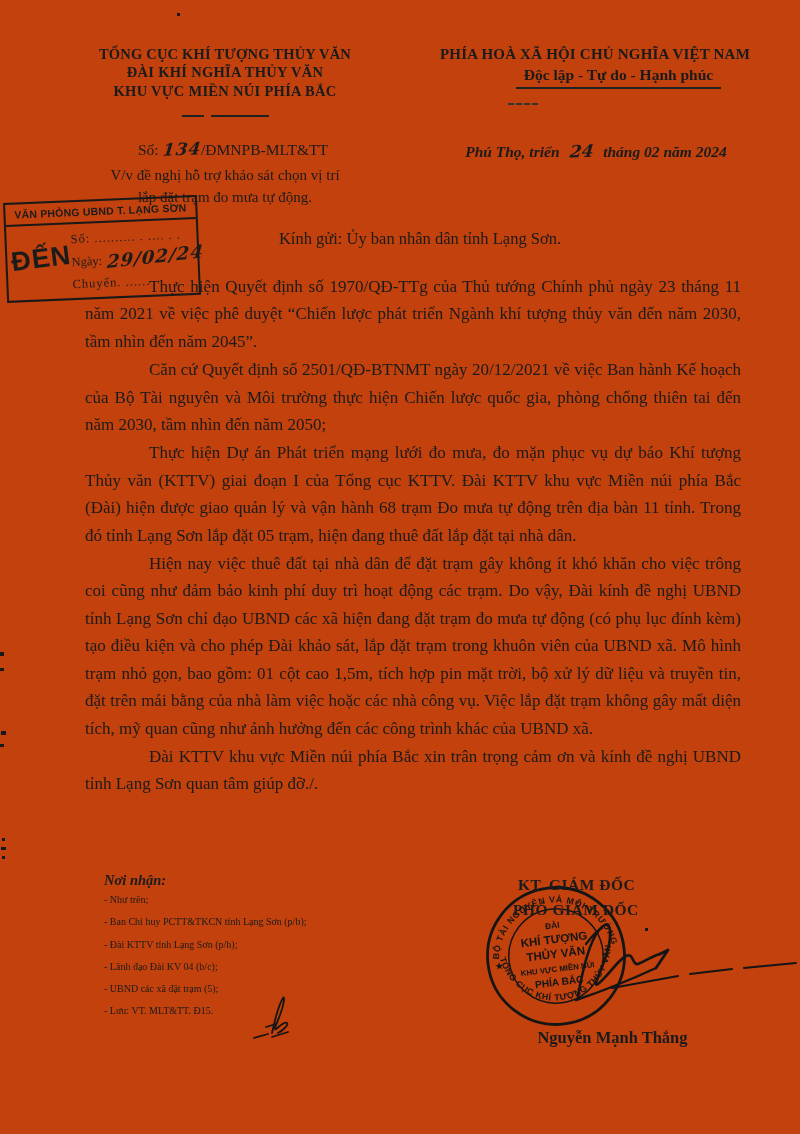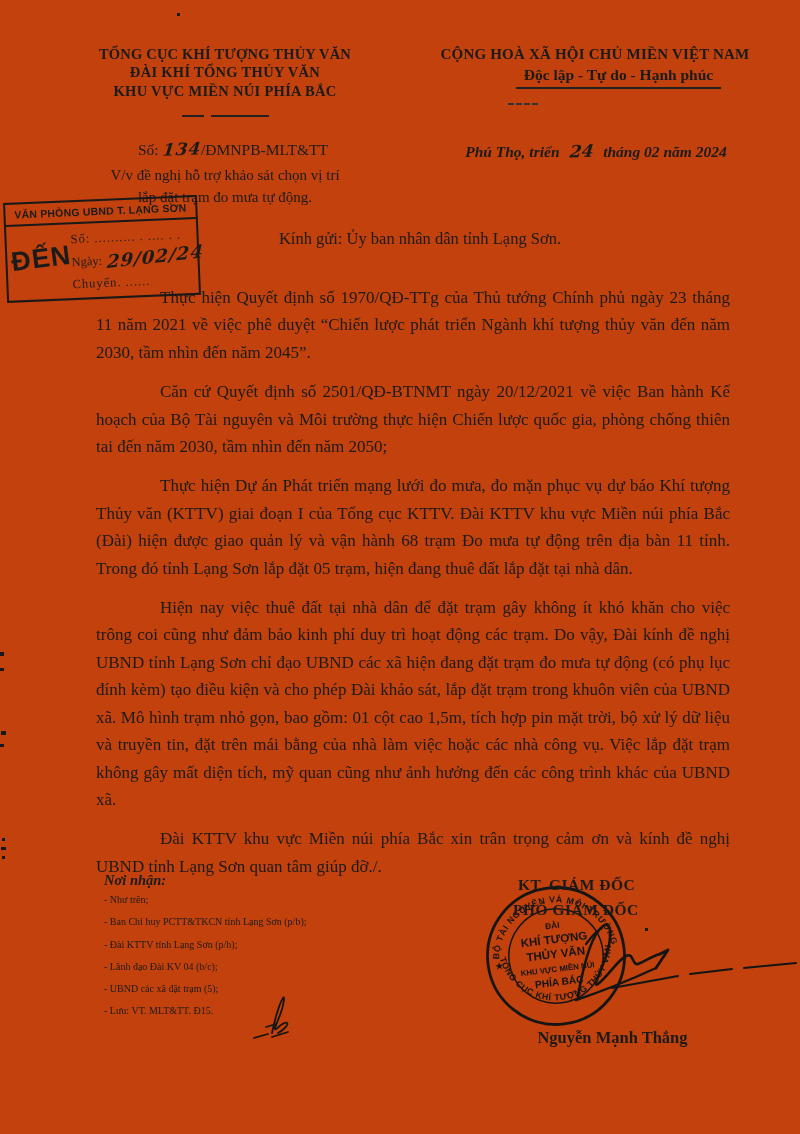--- a/index.html
+++ b/index.html
@@ -56,21 +56,21 @@
   .stamp-fields{flex:1;font-family:"Liberation Serif",serif;font-size:12.5px;}
   .stamp-so{margin-top:6px;letter-spacing:1px;}
   .stamp-ngay{margin-top:2px;white-space:nowrap;}
   .stamp-date{font-size:18px;letter-spacing:1px;transform:skewX(-10deg) rotate(-4deg);margin-left:2px;}
   .stamp-chuyen{margin-top:7px;letter-spacing:1px;}
 
   .salutation{left:120px;top:229px;width:600px;text-align:center;font-size:16.5px;z-index:2;}
 
   .body-text{left:84px;top:272px;width:658px;font-size:17px;line-height:27.4px;
     text-align:justify;z-index:1;}
-  .body-text p{margin:12px;text-indent:64px;}
+  .body-text p{margin:1px;text-indent:64px;}
 
   .recipients{left:104px;top:872px;width:330px;}
   .recipients .title{font-size:14.5px;font-weight:700;font-style:italic;}
   .recipients .item{font-size:10px;line-height:22.3px;}
 
   .kt-line{left:518px;top:876px;width:205px;text-align:left;font-size:15.5px;font-weight:700;letter-spacing:.5px;z-index:4;}
   .vice-line{left:513px;top:901px;width:215px;font-size:15.5px;font-weight:700;letter-spacing:.5px;z-index:4;}
   .signer-name{left:505px;top:1028px;width:215px;text-align:center;font-size:16.5px;font-weight:700;z-index:4;}
 
   .seal-svg{left:482px;top:882px;z-index:2;transform:rotate(-7deg);}
@@ -79,37 +79,37 @@
 
   .speck{position:absolute;background:#181818;z-index:6;}
 </style>
 </head>
 <body>
 
 <div class="page">
 
   <div class="abs lh-left center">
     <div class="lh1">TỔNG CỤC KHÍ TƯỢNG THỦY VĂN</div>
-    <div class="lh2">ĐÀI KHÍ TỔNG THỦY VĂN</div>
+    <div class="lh2">ĐÀI KHÍ NGHĨA THỦY VĂN</div>
     <div class="lh2">KHU VỰC MIỀN NÚI PHÍA BẮC</div>
     <div class="lh-divider"><span class="seg seg1"></span><span class="seg seg2"></span></div>
   </div>
 
   <div class="abs so-line">
     <span>Số:</span>
     <span class="handwritten so-num">134</span><span>/ĐMNPB-MLT&amp;TT</span>
   </div>
 
   <div class="abs subject center">
     <div>V/v đề nghị hỗ trợ khảo sát chọn vị trí</div>
     <div>lắp đặt trạm đo mưa tự động.</div>
   </div>
 
   <div class="abs lh-right center">
-    <div class="nh1">CỘNG HOÀ XÃ HỘI CHỦ MIỀN VIỆT NAM</div>
+    <div class="nh1">PHÍA HOÀ XÃ HỘI CHỦ NGHĨA VIỆT NAM</div>
     <div class="nh2">Độc lập - Tự do - Hạnh phúc</div>
   </div>
   <div class="abs underline-frag"></div>
 
   <div class="abs date-line">
     <span class="pre">Phú Thọ, triển</span><span class="handwritten day">24</span><span class="post">tháng 02 năm 2024</span>
   </div>
 
   <div class="abs stamp">
     <div class="stamp-office">VĂN PHÒNG UBND T. LẠNG SƠN</div>

